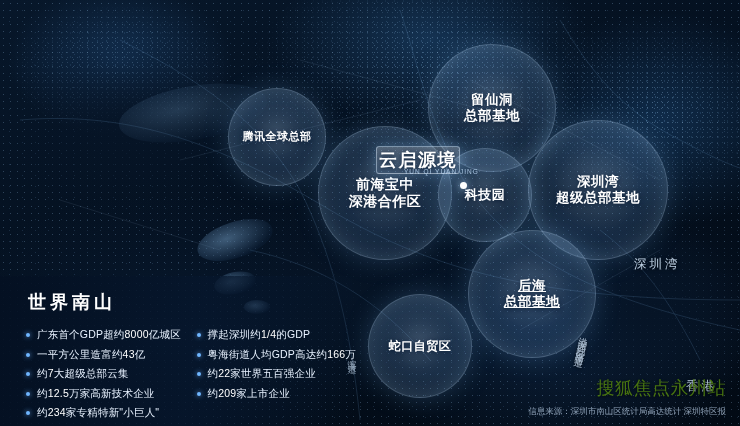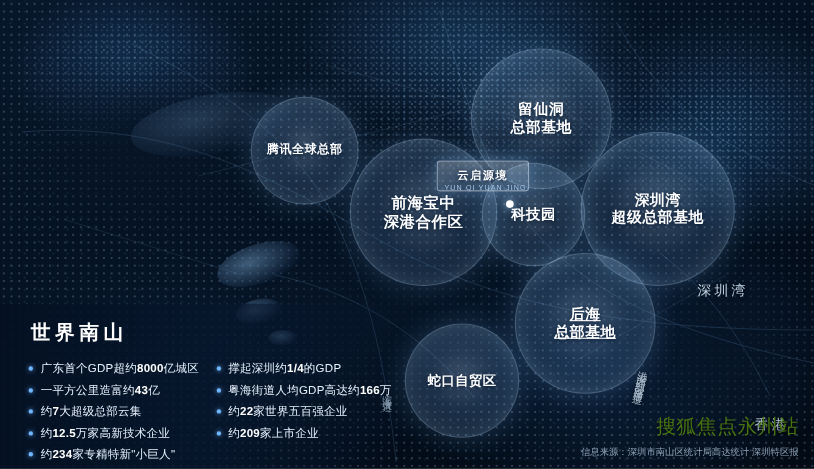--- a/index.html
+++ b/index.html
@@ -95,21 +95,21 @@
   .bcol.c1{width:168px;}
   .bcol.c2{width:160px;}
   .bitem{
     position:relative;padding-left:11px;
     font-size:10.5px;color:#e8f2ff;white-space:nowrap;letter-spacing:.2px;
   }
   .bitem:before{
     content:"";position:absolute;left:0;top:5px;width:4px;height:4px;border-radius:50%;
     background:#6fb6ff;box-shadow:0 0 5px rgba(110,180,255,.9);
   }
-  .hl{color:#ffffff;font-weight:700;}
+  .hl{color:#ffffff;font-weight:400;}
 
   
   .wm-top{
     position:absolute;left:12px;top:14px;font-size:13.5px;color:#ffffff;
     opacity:.95;letter-spacing:.5px;text-shadow:0 1px 3px rgba(0,0,0,.8);
   }
   .wm-bottom{
     position:absolute;right:14px;bottom:26px;font-size:18px;color:#4d7c0f;
     opacity:.92;letter-spacing:.5px;text-shadow:0 1px 3px rgba(0,0,0,.8);
   }
@@ -127,27 +127,27 @@
     writing-mode:vertical-rl;letter-spacing:3px;transform:rotate(12deg);
     text-shadow:0 1px 3px rgba(0,0,0,.8);
   }
   .geo-vert2{
     position:absolute;left:345px;top:352px;font-size:9px;color:#bed3e8;opacity:.7;
     writing-mode:vertical-rl;letter-spacing:2px;
   }
 
   
   .badge{
-    position:absolute;left:397px;top:146px;width:82px;height:26px;
+    position:absolute;left:376px;top:146px;width:82px;height:26px;
     border-radius:3px;
     background:linear-gradient(180deg, rgba(235,245,255,.26), rgba(150,200,250,.16));
     border:1px solid rgba(220,238,255,.45);
     box-shadow:0 0 16px rgba(140,200,255,.35);
     display:flex;align-items:center;justify-content:center;
-    font-size:10px;font-weight:700;letter-spacing:1.5px;color:#ffffff;
+    font-size:18px;font-weight:700;letter-spacing:1.5px;color:#ffffff;
     text-shadow:0 1px 4px rgba(0,20,45,.9);
   }
   .badge-sub{
     position:absolute;left:404px;top:168px;font-size:6.5px;color:#bcd8f5;letter-spacing:1px;opacity:.85;
   }
   .marker-dot{
     position:absolute;width:7px;height:7px;border-radius:50%;
     background:#ffffff;box-shadow:0 0 9px rgba(180,220,255,.95);
   }
 </style>

